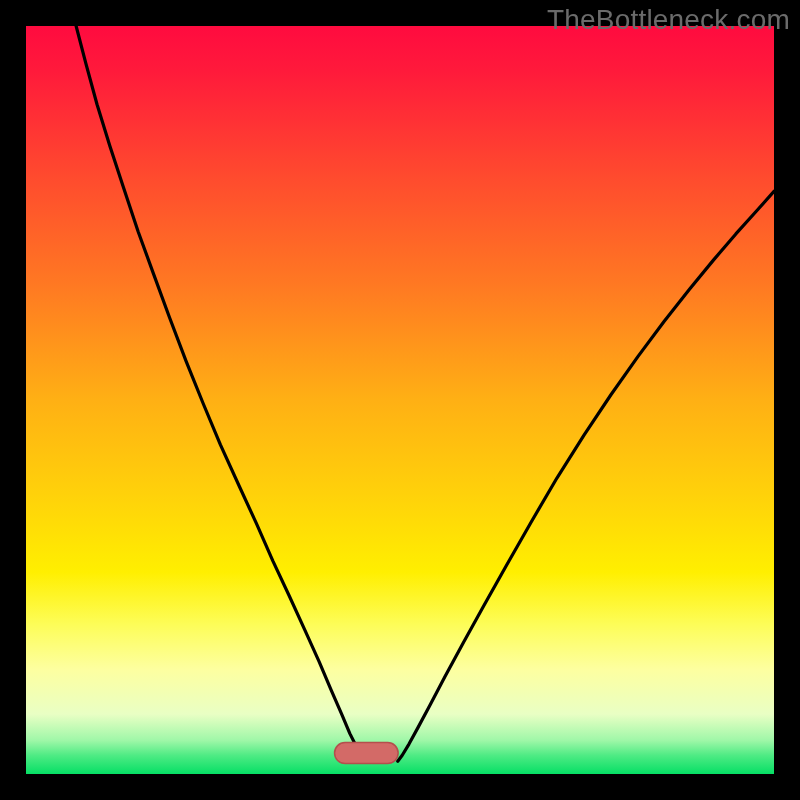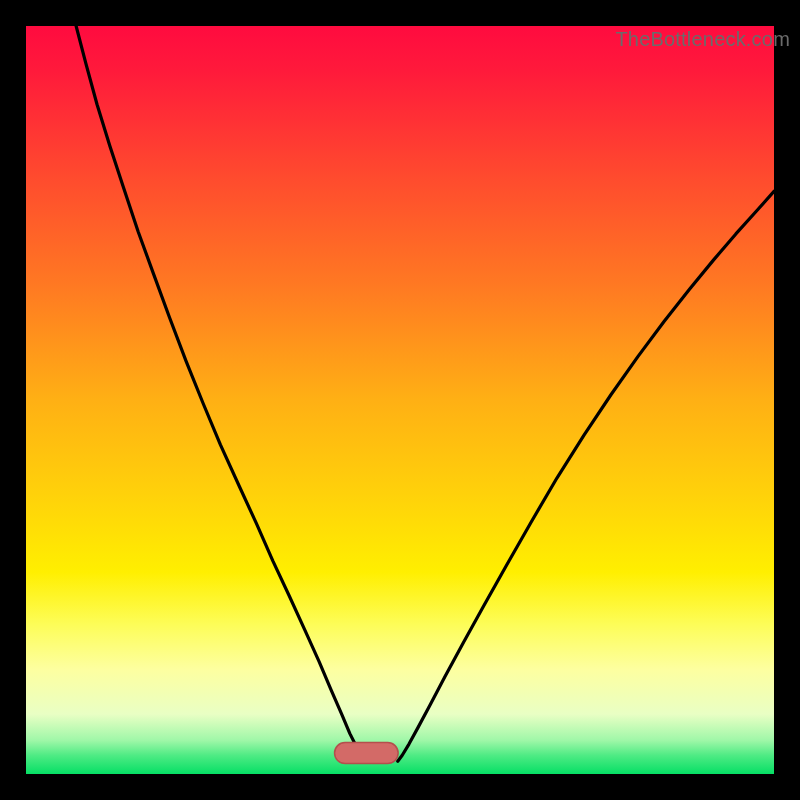--- a/index.html
+++ b/index.html
@@ -22,25 +22,24 @@
     top: 26px;
     width: 748px;
     height: 748px;
     overflow: hidden;
   }
   .watermark {
     position: absolute;
     top: 4px;
     right: 10px;
     color: #6b6b6b;
-    font-size: 20px;
+    font-size: 28px;
     font-weight: 500;
     letter-spacing: 0.2px;
     user-select: none;
-    margin-top: 24px;
   }
   svg {
     display: block;
     width: 100%;
     height: 100%;
   }
 </style>
 </head>
 <body>
 

